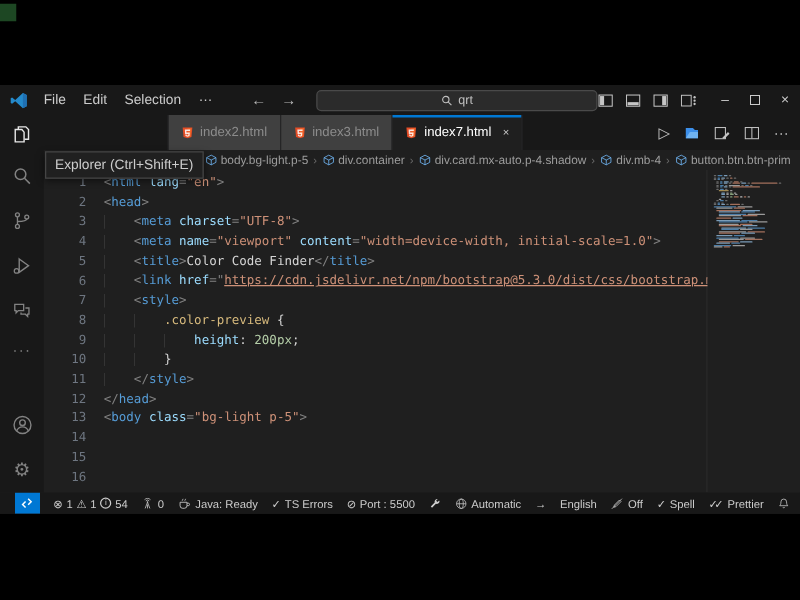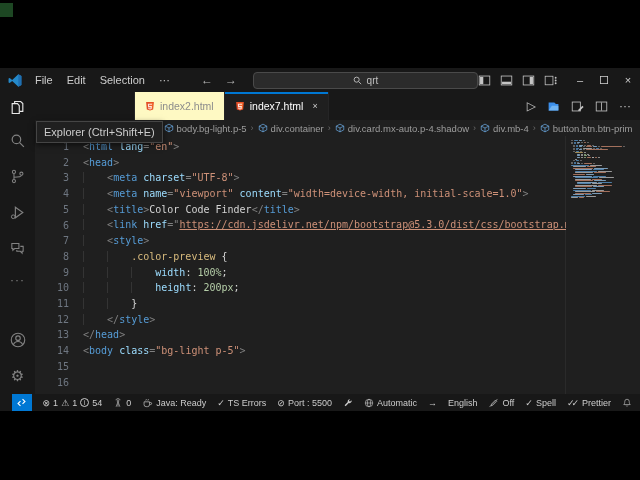--- a/index.html
+++ b/index.html
@@ -31,21 +31,21 @@
   .act-spacer { flex: 1; }
   .act-ellipsis { font-size: 12px; letter-spacing: 1px; height: 28px; }
   .gear-glyph { font-size: 15px; }
 
   .editor-col { flex: 1; display: flex; flex-direction: column; min-width: 0; }
 
   
   .tabbar { flex: 0 0 28px; background: #181818; display: flex; align-items: stretch; }
   .tab-strip { display: flex; }
   .hidden-tab { width: 100px; border-right: 1px solid #252526; }
-  .tab { display: flex; align-items: center; gap: 5px; padding: 0 10px; font-size: 10.5px; color: #8c8c8c; background: #fef9c3; border-right: 1px solid #252526; position: relative; white-space: nowrap; }
+  .tab { display: flex; align-items: center; gap: 5px; padding: 0 10px; font-size: 10.5px; color: #8c8c8c; background: #404040; border-right: 1px solid #252526; position: relative; white-space: nowrap; }
   .tab.active { background: #1f1f1f; color: #ffffff; }
   .tab.active::before { content: ""; position: absolute; left: 0; right: 0; top: 0; height: 2px; background: #0078d4; }
   .tab .close { margin-left: 4px; font-size: 9px; color: #cccccc; }
   .file-ic { width: 10px; height: 10px; flex: 0 0 10px; }
   .tab-actions { margin-left: auto; display: flex; align-items: center; gap: 11px; padding-right: 9px; color: #c5c5c5; font-size: 12px; }
 
   
   .breadcrumbs { flex: 0 0 16px; background: #1f1f1f; display: flex; align-items: center; padding-left: 14px; font-size: 9.5px; color: #9d9d9d; white-space: nowrap; overflow: hidden; }
   .crumb { display: flex; align-items: center; gap: 3px; }
   .crumb-sep { color: #6a6a6a; padding: 0 4px; font-size: 9px; }
@@ -196,20 +196,28 @@
       <div class="tabbar">
         <div class="tab-strip">
           <div class="hidden-tab"></div>
         <div class="tab">
               <svg class="file-ic" viewBox="0 0 16 16">
                 <path fill="#e44d26" d="M1.8 1.5h12.4L13.07 13.7 8 15.2l-5.07-1.5z"></path>
                 <path fill="#f16529" d="M8 2.6v11.4l4.1-1.2 1-10.2z"></path>
                 <path fill="#ffffff" opacity=".85" d="M4.6 4.3h6.8l-.17 1.8H6.6l.12 1.9h4.35l-.5 4.6L8 13.4l-2.57-.8-.17-1.9h1.7l.08.9 1 .3 1-.3.1-1.7H4.9z"></path>
               </svg>
               <span>index2.html</span>
+            </div>
+            <div class="tab">
+              <svg class="file-ic" viewBox="0 0 16 16">
+                <path fill="#e44d26" d="M1.8 1.5h12.4L13.07 13.7 8 15.2l-5.07-1.5z"></path>
+                <path fill="#f16529" d="M8 2.6v11.4l4.1-1.2 1-10.2z"></path>
+                <path fill="#ffffff" opacity=".85" d="M4.6 4.3h6.8l-.17 1.8H6.6l.12 1.9h4.35l-.5 4.6L8 13.4l-2.57-.8-.17-1.9h1.7l.08.9 1 .3 1-.3.1-1.7H4.9z"></path>
+              </svg>
+              <span>index3.html</span>
             </div>
             <div class="tab active">
               <svg class="file-ic" viewBox="0 0 16 16">
                 <path fill="#e44d26" d="M1.8 1.5h12.4L13.07 13.7 8 15.2l-5.07-1.5z"></path>
                 <path fill="#f16529" d="M8 2.6v11.4l4.1-1.2 1-10.2z"></path>
                 <path fill="#ffffff" opacity=".85" d="M4.6 4.3h6.8l-.17 1.8H6.6l.12 1.9h4.35l-.5 4.6L8 13.4l-2.57-.8-.17-1.9h1.7l.08.9 1 .3 1-.3.1-1.7H4.9z"></path>
               </svg>
               <span>index7.html</span>
               <span class="close">×</span>
             </div>
@@ -312,21 +320,20 @@
           </div>
         <div class="code">
             <div class="code-line"><span class="tk-p">&lt;</span><span class="tk-tag">html</span><span class="tk-attr"> lang</span><span class="tk-p">=</span><span class="tk-str">"en"</span><span class="tk-p">&gt;</span></div>
             <div class="code-line"><span class="tk-p">&lt;</span><span class="tk-tag">head</span><span class="tk-p">&gt;</span></div>
             <div class="code-line"><span class="tk-ind">    </span><span class="tk-p">&lt;</span><span class="tk-tag">meta</span><span class="tk-attr"> charset</span><span class="tk-p">=</span><span class="tk-str">"UTF-8"</span><span class="tk-p">&gt;</span></div>
             <div class="code-line"><span class="tk-ind">    </span><span class="tk-p">&lt;</span><span class="tk-tag">meta</span><span class="tk-attr"> name</span><span class="tk-p">=</span><span class="tk-str">"viewport"</span><span class="tk-attr"> content</span><span class="tk-p">=</span><span class="tk-str">"width=device-width, initial-scale=1.0"</span><span class="tk-p">&gt;</span></div>
             <div class="code-line"><span class="tk-ind">    </span><span class="tk-p">&lt;</span><span class="tk-tag">title</span><span class="tk-p">&gt;</span><span class="tk-txt">Color Code Finder</span><span class="tk-p">&lt;/</span><span class="tk-tag">title</span><span class="tk-p">&gt;</span></div>
             <div class="code-line"><span class="tk-ind">    </span><span class="tk-p">&lt;</span><span class="tk-tag">link</span><span class="tk-attr"> href</span><span class="tk-p">="</span><span class="tk-link">https://cdn.jsdelivr.net/npm/bootstrap@5.3.0/dist/css/bootstrap.min.css</span></div>
             <div class="code-line"><span class="tk-ind">    </span><span class="tk-p">&lt;</span><span class="tk-tag">style</span><span class="tk-p">&gt;</span></div>
             <div class="code-line"><span class="tk-ind">    </span><span class="tk-ind">    </span><span class="tk-cls">.color-preview</span><span class="tk-txt"> {</span></div>
-            <div class="code-line"><span class="tk-ind">    </span><span class="tk-ind">    </span><span class="tk-ind">    </span><span class="tk-attr">width</span><span class="tk-txt">: </span><span class="tk-num">100%</span><span class="tk-txt">;</span></div>
             <div class="code-line"><span class="tk-ind">    </span><span class="tk-ind">    </span><span class="tk-ind">    </span><span class="tk-attr">height</span><span class="tk-txt">: </span><span class="tk-num">200px</span><span class="tk-txt">;</span></div>
             <div class="code-line"><span class="tk-ind">    </span><span class="tk-ind">    </span><span class="tk-txt">}</span></div>
             <div class="code-line"><span class="tk-ind">    </span><span class="tk-p">&lt;/</span><span class="tk-tag">style</span><span class="tk-p">&gt;</span></div>
             <div class="code-line"><span class="tk-p">&lt;/</span><span class="tk-tag">head</span><span class="tk-p">&gt;</span></div>
             <div class="code-line"><span class="tk-p">&lt;</span><span class="tk-tag">body</span><span class="tk-attr"> class</span><span class="tk-p">=</span><span class="tk-str">"bg-light p-5"</span><span class="tk-p">&gt;</span></div>
           </div>
         <div class="minimap">
             <div class="mm-row" style="margin-left: 0px;">
               <span class="mm-seg" style="width: 2px; background: rgb(107, 107, 107);"></span>
               <span class="mm-seg" style="width: 4px; background: rgb(77, 126, 168);"></span>

